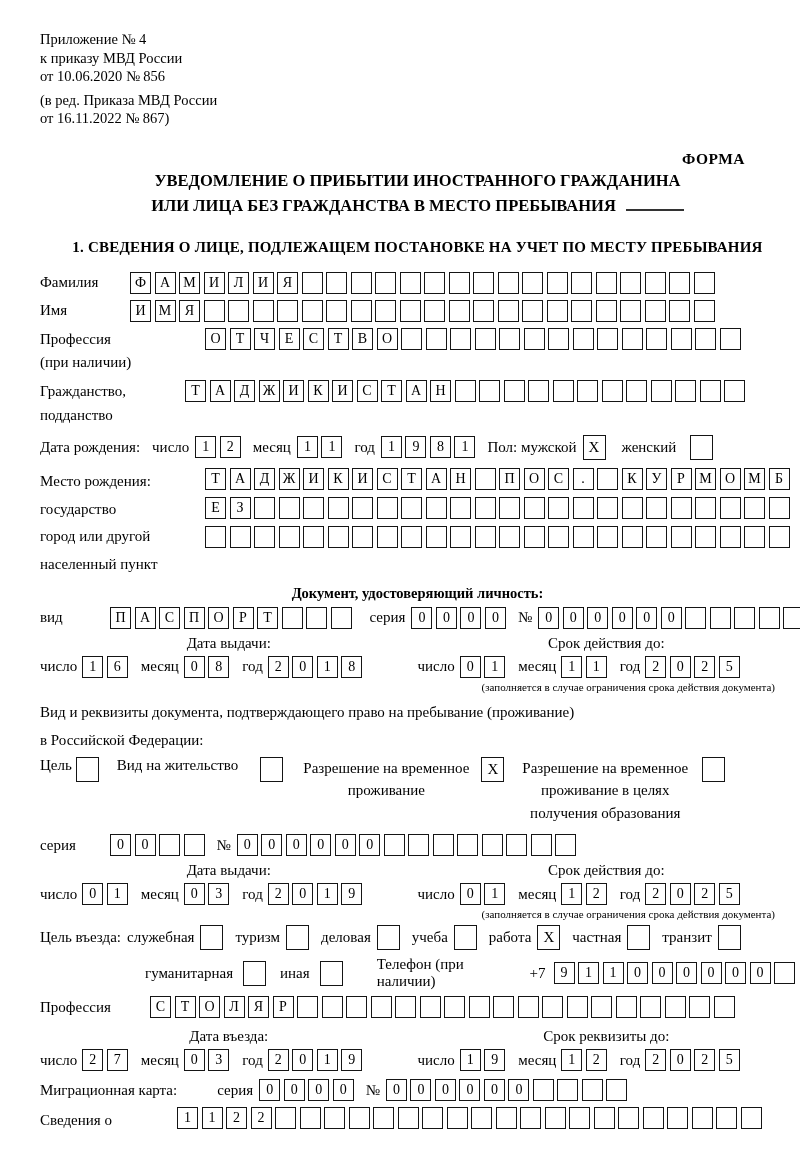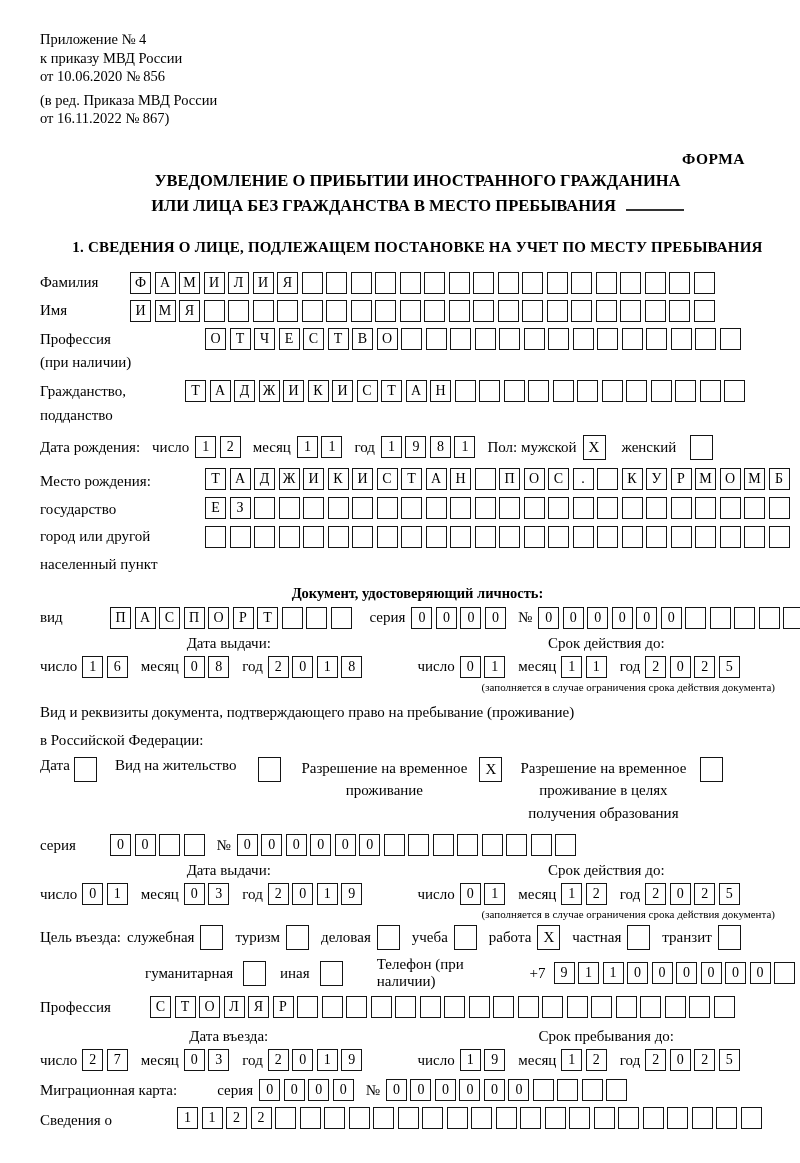--- a/index.html
+++ b/index.html
@@ -383,21 +383,21 @@
     </div>
     <div class="dnote">(заполняется в случае ограничения срока действия документа)</div>
   </div>
 
   <div class="intro">
     <div>Вид и реквизиты документа, подтверждающего право на пребывание (проживание)</div>
     <div>в Российской Федерации:</div>
   </div>
 
   <div class="frow-top">
-    <span>Дата</span>
+    <span>Цель</span>
     <span class="cbox" style="margin-left:4px"></span>
     <span style="margin-left:18px">Вид на жительство</span>
     <span class="cbox" style="margin-left:22px"></span>
     <div class="opt-center" style="margin-left:20px">
       <div>Разрешение на временное</div>
       <div>проживание</div>
     </div>
     <span class="cbox" style="margin-left:12px">X</span>
     <div class="opt-center" style="margin-left:18px">
       <div>Разрешение на временное</div>
@@ -547,21 +547,21 @@
         <span class="box"></span>
         <span class="box"></span>
         <span class="box"></span>
         <span class="box"></span>
       </div>
   </div>
 
   <div class="dgrid" style="margin-top:10px">
     <div class="dhead">
       <span>Дата въезда:</span>
-      <span>Срок пребывания до:</span>
+      <span>Срок реквизиты до:</span>
     </div>
     <div class="dvals">
       <div class="dgroup">
         <span>число</span>
         <div class="boxes">
             <span class="box">2</span>
             <span class="box">7</span>
           </div>
         <span style="margin-left:8px">месяц</span>
         <div class="boxes">

